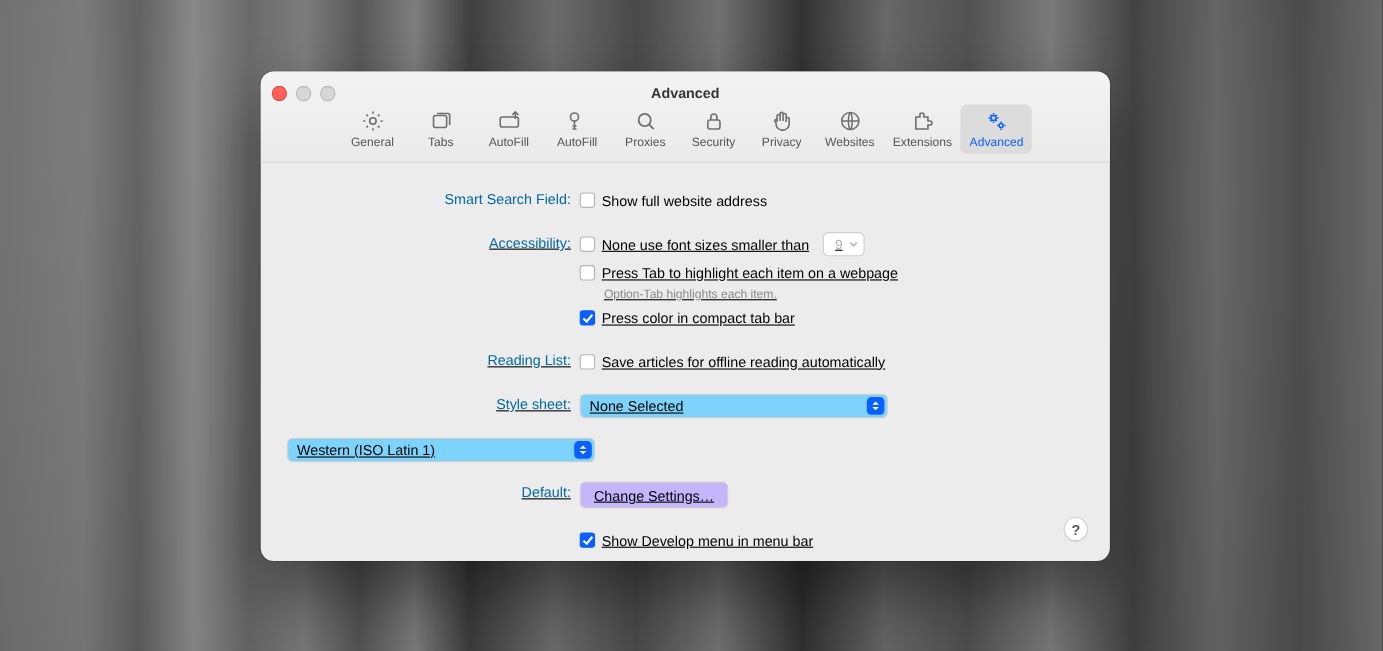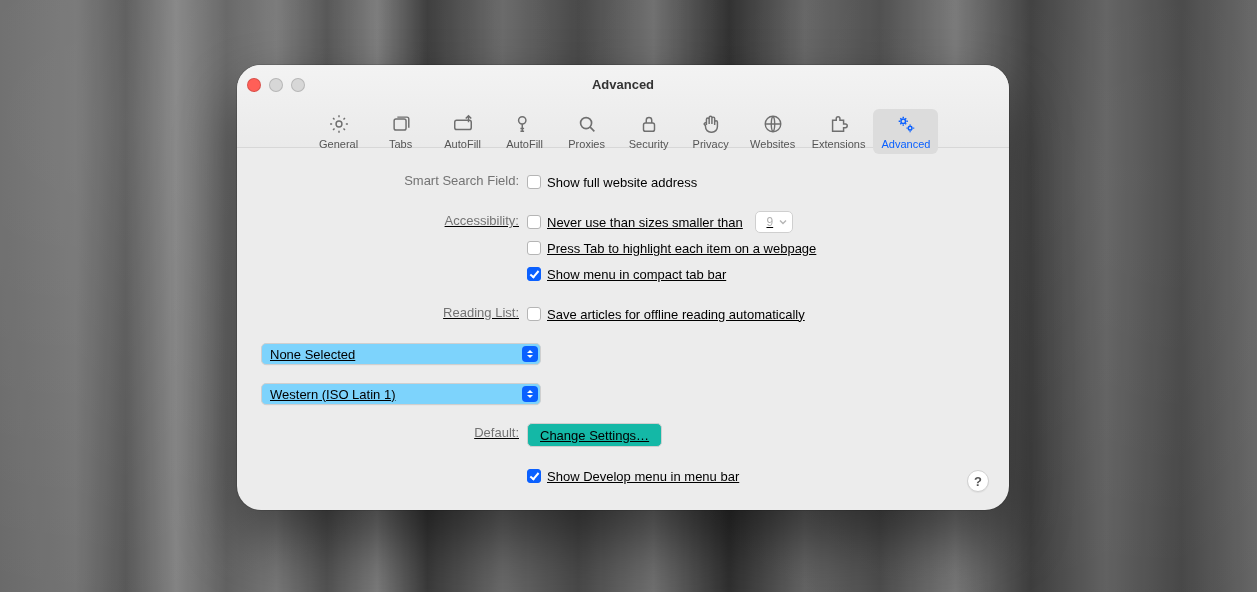--- a/index.html
+++ b/index.html
@@ -26,21 +26,21 @@
         #2e2e2e 58%, #686868 64%, #4e4e4e 70%, #7c7c7c 76%,
         #3c3c3c 82%, #636363 88%, #474747 94%, #6a6a6a 100%);
     filter: grayscale(1) contrast(0.95) brightness(0.95) blur(0.4px);
   }
   .window {
     position: absolute;
     left: 237px;
     top: 65px;
     width: 772px;
     height: 445px;
-    border-radius: 24px;
+    border-radius: 12px;
     background: #ececec;
     box-shadow: 0 30px 60px rgba(0,0,0,0.45), 0 0 0 1px rgba(0,0,0,0.12);
     overflow: hidden;
   }
   .titlebar {
     height: 82px;
     border-bottom: 1px solid #d7d7d7;
     background: linear-gradient(#f3f3f3, #eaeaea);
   }
   .traffic {
@@ -60,21 +60,21 @@
   .win-title {
     position: absolute;
     top: 12px; left: 0; right: 0;
     text-align: center;
     font-weight: 600;
     font-size: 13px;
     color: #333;
   }
   .toolbar {
     position: absolute;
-    top: 44px;
+    top: 30px;
     left: 0; right: 0;
     display: flex;
     justify-content: center;
     gap: 0;
   }
   .tab {
     display: flex;
     flex-direction: column;
     align-items: center;
     justify-content: flex-start;
@@ -110,21 +110,21 @@
     display: flex;
     align-items: flex-start;
     margin-bottom: 8px;
   }
   .row.spaced { margin-top: 18px; text-decoration: underline; }
   .rlabel {
     width: 258px;
     text-align: right;
     padding-right: 8px;
     padding-top: 2px;
-    color: #737373;
+    color: #0369a1;
     flex-shrink: 0;
   }
   .rbody {
     display: flex;
     flex-direction: column;
     gap: 4px;
   }
   .hline {
     display: flex;
     align-items: center;
@@ -206,21 +206,21 @@
     border-right: 3px solid transparent;
   }
   .popup .cap::before { border-bottom: 3px solid #fff; margin-bottom: 2px; }
   .popup .cap::after { border-top: 3px solid #fff; }
   .push {
     display: inline-flex;
     align-items: center;
     height: 22px;
     border: 1px solid #cfcfcf;
     border-radius: 5px;
-    background: #14b8a6;
+    background: #c4b5fd;
     padding: 0 12px;
     font-size: 13px;
   }
   .help-btn {
     position: absolute;
     right: 20px;
     bottom: 18px;
     width: 20px; height: 20px;
     border-radius: 50%;
     background: #fff;
@@ -360,52 +360,54 @@
           <span>Show full website address</span>
         </label>
       </div>
     </div>
 
     <div class="row spaced">
       <div class="rlabel">Accessibility:</div>
       <div class="rbody">
         <div class="hline">
           <input type="checkbox" class="mac" style="">
-          <span>Never use than sizes smaller than</span>
+          <span>None use font sizes smaller than</span>
           <span class="stepper">
             <span class="num disabled-text">9</span>
             <span class="chev">
               <svg viewBox="0 0 10 10">
                   <path d="M2 3.5L5 6.5 8 3.5" fill="none" stroke="#b5b5b5" stroke-width="1.4"></path>
                 </svg>
             </span>
           </span>
         </div>
         <div class="hline">
           <input type="checkbox" class="mac" style="">
           <span>Press Tab to highlight each item on a webpage</span>
         </div>
+        <div class="hint">Option-Tab highlights each item.</div>
         <div class="hline">
           <input type="checkbox" class="mac" checked="" style="">
-          <span>Show menu in compact tab bar</span>
+          <span>Press color in compact tab bar</span>
         </div>
       </div>
     </div>
 
     <div class="row spaced">
       <div class="rlabel">Reading List:</div>
       <div class="rbody">
         <label class="hline">
           <input type="checkbox" class="mac" style="">
           <span>Save articles for offline reading automatically</span>
         </label>
       </div>
     </div>
 
     <div class="row spaced">
+      <div class="rlabel">Style sheet:</div>
       <div class="rbody">
         <div class="popup">
           <span class="txt">None Selected</span>
           <span class="cap"></span>
         </div>
       </div>
     </div>
 
     <div class="row spaced">
       <div class="rbody">

